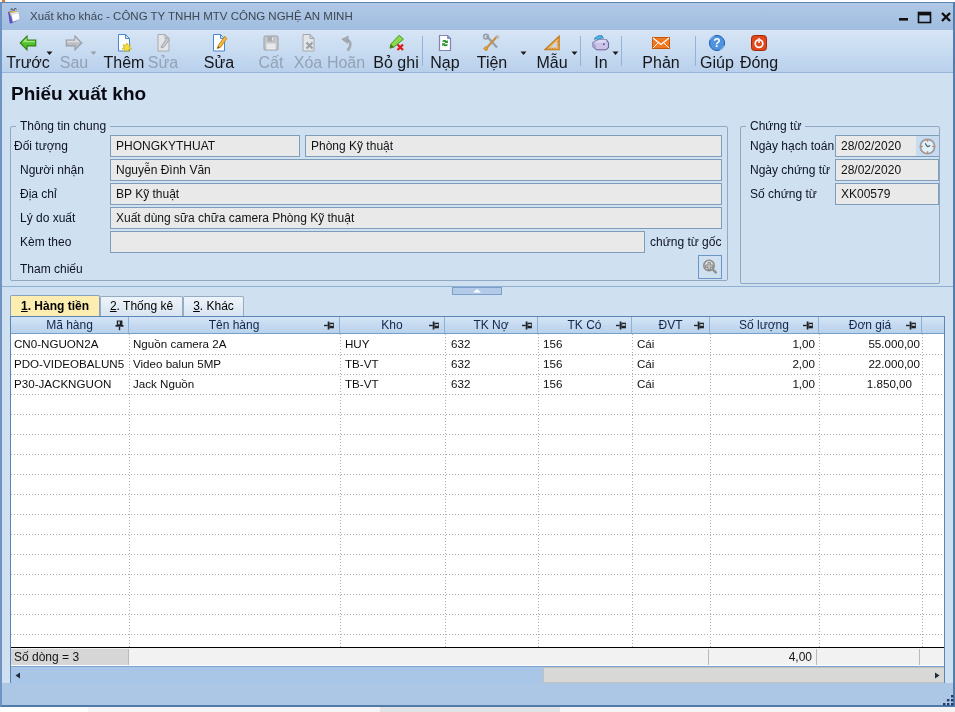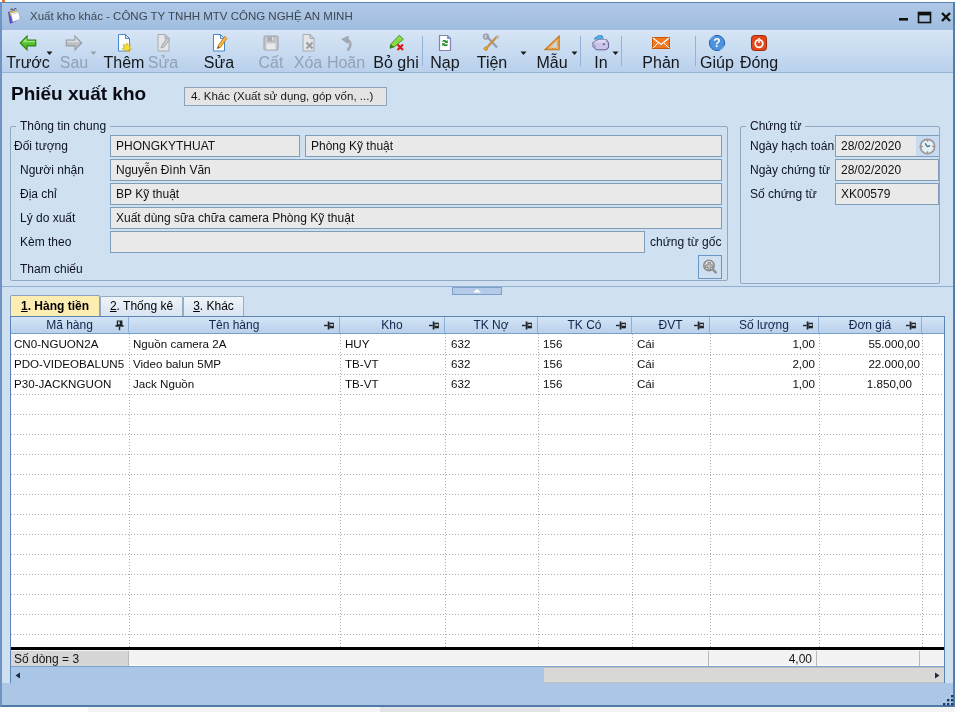--- a/index.html
+++ b/index.html
@@ -21,21 +21,21 @@
   .combo{position:absolute;left:182px;top:14px;width:203px;height:19px;background:#e4e4e4;border:1px solid #8ba3bd;box-sizing:border-box;font-size:11.5px;color:#16181c;line-height:17px;padding-left:6px;}
   .group{position:absolute;border:1px solid #91a8c4;border-radius:2px;box-sizing:border-box;}
   .glabel{position:absolute;font-size:12px;font-weight:normal;color:#0c1222;background:#cfe0f1;padding:0 4px;}
   .flabel{position:absolute;font-size:12px;color:#0c1222;}
   .field{position:absolute;height:22px;background:#e9e9e9;border:1px solid #7f9db9;box-sizing:border-box;font-size:12px;color:#101214;line-height:20px;padding-left:5px;}
   
   .grid{position:absolute;left:8px;top:243px;width:935px;height:367px;border:1px solid #5b85b5;box-sizing:border-box;background:#fff;}
   .ghead{position:absolute;left:0;top:0;width:933px;height:17px;background:linear-gradient(#d3e4f6,#b9d1eb);border-bottom:1px solid #74a0cc;box-sizing:border-box;}
   .hcell{position:absolute;top:0;height:16px;border-right:1px solid #8db0d8;box-sizing:border-box;font-size:12px;color:#10254a;text-align:center;line-height:16px;}
   .dcell{position:absolute;font-size:11.6px;color:#0e0e10;line-height:20px;white-space:nowrap;}
-  .gfoot{position:absolute;left:0;top:330px;width:933px;height:18px;background:#f2f2f2;border-top:3px solid #000000;box-sizing:border-box;}
+  .gfoot{position:absolute;left:0;top:330px;width:933px;height:18px;background:#f2f2f2;border-top:1px solid #000000;box-sizing:border-box;}
   .fcell{position:absolute;top:1px;height:16px;font-size:12px;color:#141414;line-height:16px;border-right:1px solid #b9b9b9;box-sizing:border-box;}
   .hscroll{position:absolute;left:0;top:349px;width:933px;height:17px;background:#a9c6e6;border-top:1px solid #7ca3cf;box-sizing:border-box;}
 </style></head>
 <body>
 <div class="win">
 <div style="position:absolute;left:0;top:0;width:955px;height:3px;background:#fdfdfd"></div>
 <div style="position:absolute;left:2px;top:0;width:3px;height:2px;background:#e07a30"></div>
 <div class="frame"></div>
 <div class="titlebar">
   <svg class="abs" style="left:4px;top:4px" width="17" height="18" viewBox="0 0 20 21">
@@ -204,21 +204,20 @@
           <rect x="2.5" y="2.5" width="15" height="15" rx="3" fill="#e2471c" stroke="#a02808" stroke-width="1"></rect>
           <circle cx="10" cy="10.6" r="3.8" fill="none" stroke="#ffffff" stroke-width="1.7"></circle>
           <rect x="9.2" y="4.6" width="1.7" height="5" fill="#e2471c"></rect>
           <rect x="9.3" y="5" width="1.5" height="5" fill="#ffffff"></rect>
         </svg>
         <div class="lbl">Đóng</div>
       </div>
 </div>
 <div class="form" id="form">
   <div class="h1">Phiếu xuất kho</div>
-  <div class="combo">4. Khác (Xuất sử dụng, góp vốn, ...)</div>
   <div class="group" style="left:8px;top:53px;width:718px;height:155px"></div>
   <div class="glabel" style="left:14px;top:46px">Thông tin chung</div>
   <div class="group" style="left:738px;top:53px;width:200px;height:158px"></div>
   <div class="glabel" style="left:744px;top:46px">Chứng từ</div>
 
   <div class="flabel" style="left:12px;top:66px">Đối tượng</div>
   <div class="field" style="left:108px;top:62px;width:190px">PHONGKYTHUAT</div>
   <div class="field" style="left:303px;top:62px;width:417px">Phòng Kỹ thuật</div>
   <div class="flabel" style="left:18px;top:90px">Người nhận</div>
   <div class="field" style="left:108px;top:86px;width:612px">Nguyễn Đình Văn</div>

